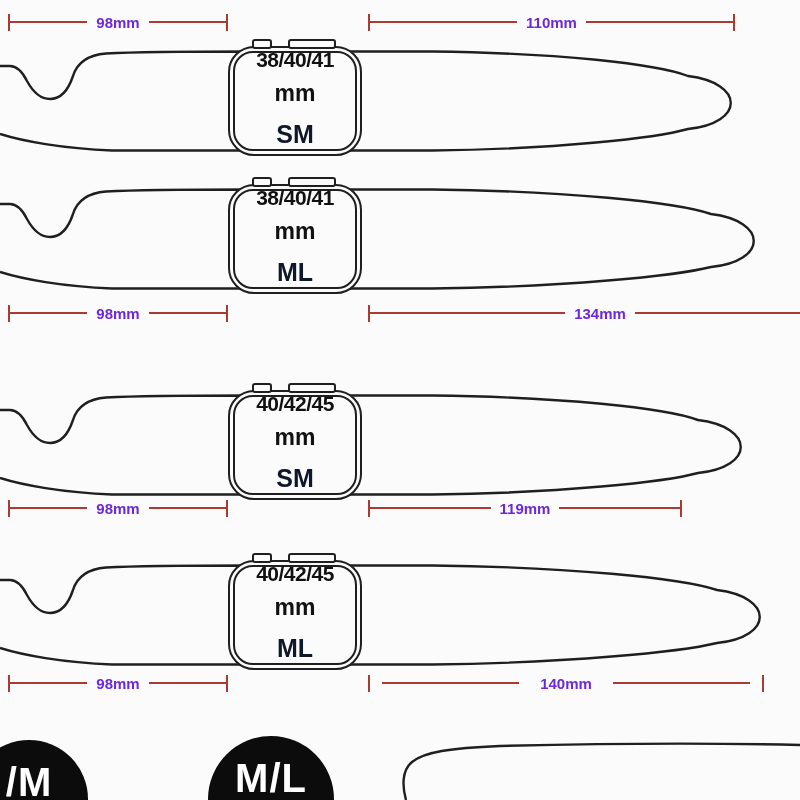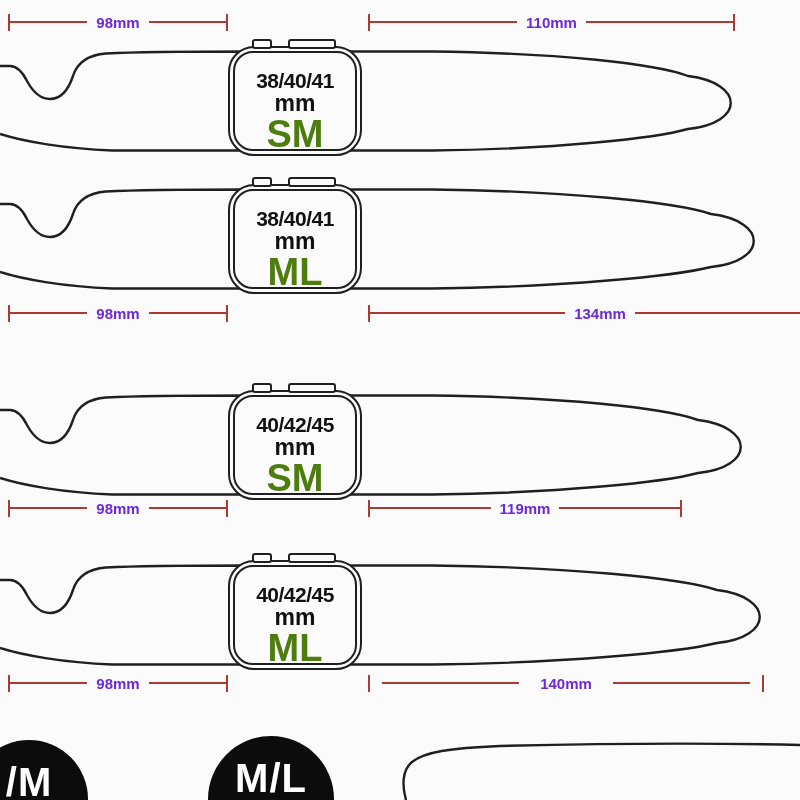--- a/index.html
+++ b/index.html
@@ -4,29 +4,29 @@
 <style>
   html,body{margin:0;padding:0;}
   body{font-family:"Liberation Sans",sans-serif;background:#ffffff;}
   #stage{position:relative;width:800px;height:800px;background:#fbfbfb;overflow:hidden;}
 
   .band-row{position:absolute;left:0;width:800px;height:118px;}
   .band-svg{position:absolute;left:0;top:0;display:block;}
 
   .watch-case{position:absolute;left:228px;top:4px;width:134px;height:110px;
     background:#fbfbfb;border:2.5px solid #1f1f1f;border-radius:26px;box-sizing:border-box;
-    display:flex;flex-direction:column;align-items:center;justify-content:flex-end;}
+    display:flex;flex-direction:column;align-items:center;justify-content:space-between;}
   .case-inner{position:absolute;inset:3px;border:2px solid #1f1f1f;border-radius:20px;pointer-events:none;}
   .tab{position:absolute;top:-9px;height:10px;background:#fbfbfb;border:2px solid #1f1f1f;
     border-radius:3px;box-sizing:border-box;}
   .tab-1{left:22px;width:20px;}
   .tab-2{left:58px;width:48px;}
   .case-line1{font-size:21px;font-weight:bold;color:#111;line-height:24px;letter-spacing:-0.5px;z-index:2;}
   .case-line2{font-size:23px;font-weight:bold;color:#111;line-height:21px;z-index:2;}
-  .case-size{font-size:38px;font-weight:bold;color:#4d7c0f;line-height:40px;z-index:2;}
+  .case-size{font-size:25px;font-weight:bold;color:#0f172a;line-height:40px;z-index:2;}
 
   .dim{position:absolute;display:flex;align-items:center;color:#6d28d9;height:20px;}
   .dim .tick{width:0;height:17px;border-left:2.5px solid #ab3a33;}
   .dim .seg{flex:1;height:0;border-top:2.5px solid #ab3a33;}
   .dim .lbl{padding:0 9px;font-size:15px;font-weight:600;white-space:nowrap;}
 
   .badge{position:absolute;border-radius:50%;background:#0c0c0c;color:#fff;font-weight:bold;
     display:flex;justify-content:center;align-items:flex-start;}
   .badge-sm{left:-30px;top:740px;width:118px;height:118px;}
   .badge-ml{left:208px;top:736px;width:126px;height:126px;}

